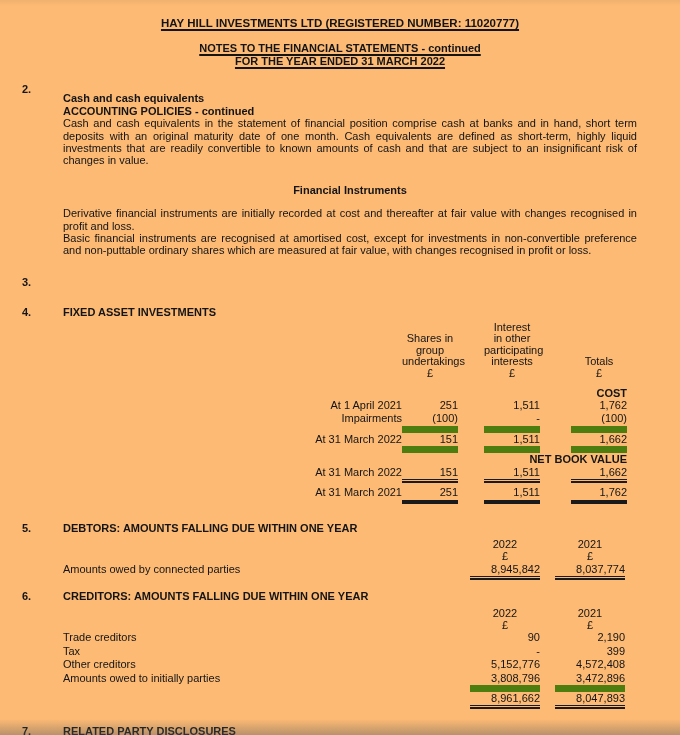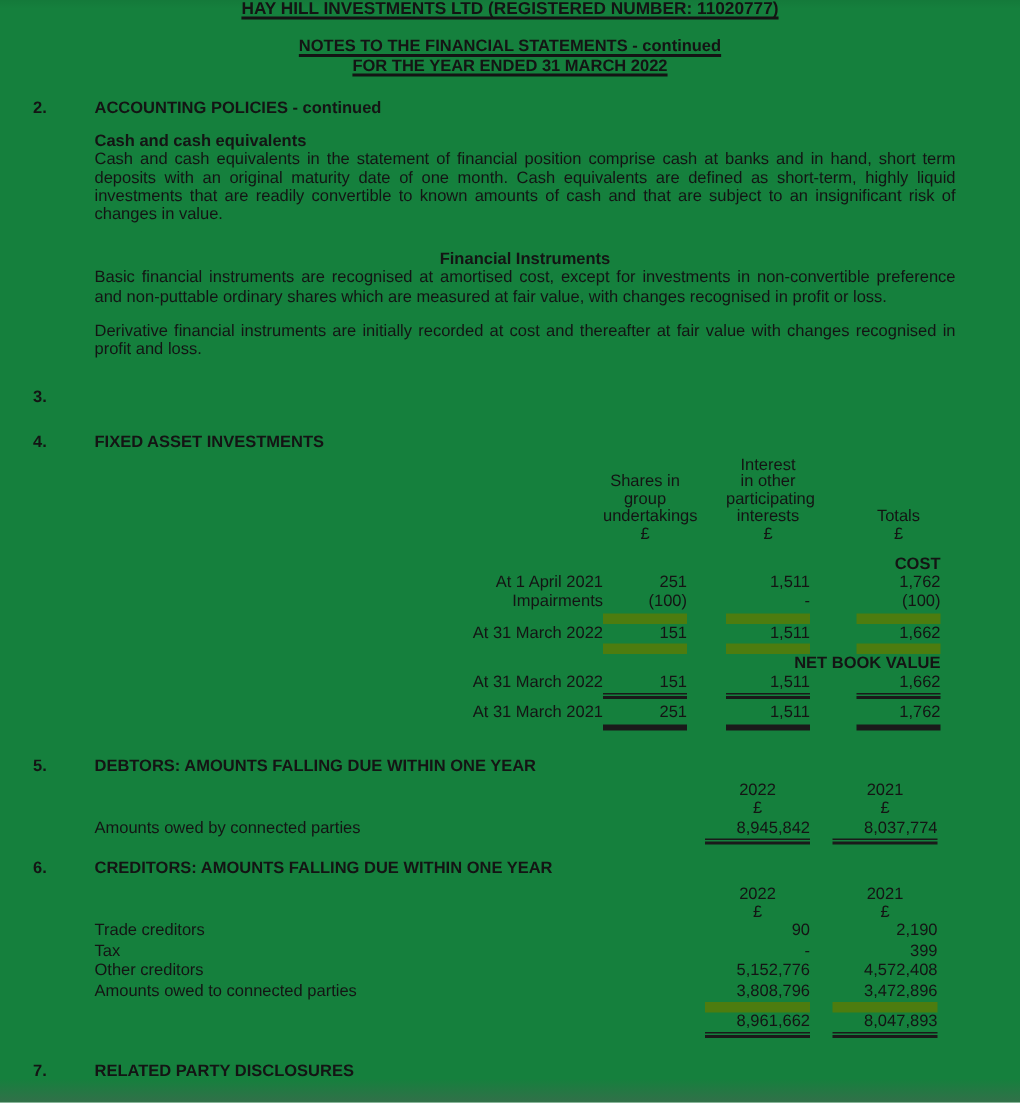--- a/index.html
+++ b/index.html
@@ -1,23 +1,24 @@
 <!DOCTYPE html>
 <html><head>
 <meta charset="utf-8">
 <style>
   * { margin:0; padding:0; box-sizing:border-box; }
   html,body { background:#e8e8e8; }
   .page {
     width:680px; height:735px;
-    background:#15803d;
+    background:#fdba74;
     font-family:"Liberation Sans", sans-serif;
     font-size:11px; line-height:12.4px;
     color:#141414;
     position:relative; overflow:hidden;
+    padding-top:17px;
     margin:0 auto;
   }
   .page::before {
     content:""; position:absolute; top:0; left:0; right:0; height:6px;
     background:linear-gradient(to bottom, rgba(0,0,0,0.05), rgba(0,0,0,0));
     pointer-events:none;
   }
   .page::after {
     content:""; position:absolute; bottom:0; left:0; right:0; height:16px;
     background:linear-gradient(to bottom, rgba(90,90,90,0), rgba(90,90,90,0.42));
@@ -77,26 +78,26 @@
 
   <div class="center">
     <div class="doc-title"><span class="b u">HAY HILL INVESTMENTS LTD (REGISTERED NUMBER: 11020777)</span></div>
     <div class="doc-sub"><span class="b u">NOTES TO THE FINANCIAL STATEMENTS - continued</span></div>
     <div class="doc-sub"><span class="b u">FOR THE YEAR ENDED 31 MARCH 2022</span></div>
   </div>
 
   <div class="sec m-s2">
     <div class="sec-num">2.</div>
     <div class="sec-body">
+      <div class="b gap9">Cash and cash equivalents</div>
       <div class="b">ACCOUNTING POLICIES - continued</div>
-      <div class="b gap9">Cash and cash equivalents</div>
       <p class="body">Cash and cash equivalents in the statement of financial position comprise cash at banks and in hand, short term deposits with an original maturity date of one month. Cash equivalents are defined as short-term, highly liquid investments that are readily convertible to known amounts of cash and that are subject to an insignificant risk of changes in value.</p>
       <div class="b gap17">Financial Instruments</div>
+      <p class="body gap11">Derivative financial instruments are initially recorded at cost and thereafter at fair value with changes recognised in profit and loss.</p>
       <p class="body">Basic financial instruments are recognised at amortised cost, except for investments in non-convertible preference and non-puttable ordinary shares which are measured at fair value, with changes recognised in profit or loss.</p>
-      <p class="body gap11">Derivative financial instruments are initially recorded at cost and thereafter at fair value with changes recognised in profit and loss.</p>
     </div>
   </div>
 
   <div class="sec m-s3">
     <div class="sec-num">3.</div>
   </div>
 
   <div class="sec m-s4">
     <div class="sec-num">4.</div>
     <div class="sec-body">
@@ -207,21 +208,21 @@
           <div class="lbl">Tax</div>
           <div class="ca cell">-</div>
           <div class="cb cell">399</div>
         </div>
         <div class="r">
           <div class="lbl">Other creditors</div>
           <div class="ca cell">5,152,776</div>
           <div class="cb cell">4,572,408</div>
         </div>
         <div class="r">
-          <div class="lbl">Amounts owed to connected parties</div>
+          <div class="lbl">Amounts owed to initially parties</div>
           <div class="ca cell u1">3,808,796</div>
           <div class="cb cell u1">3,472,896</div>
         </div>
         <div class="r">
           <div class="lbl"></div>
           <div class="ca cell u2">8,961,662</div>
           <div class="cb cell u2">8,047,893</div>
         </div>
       </div>
     </div>

